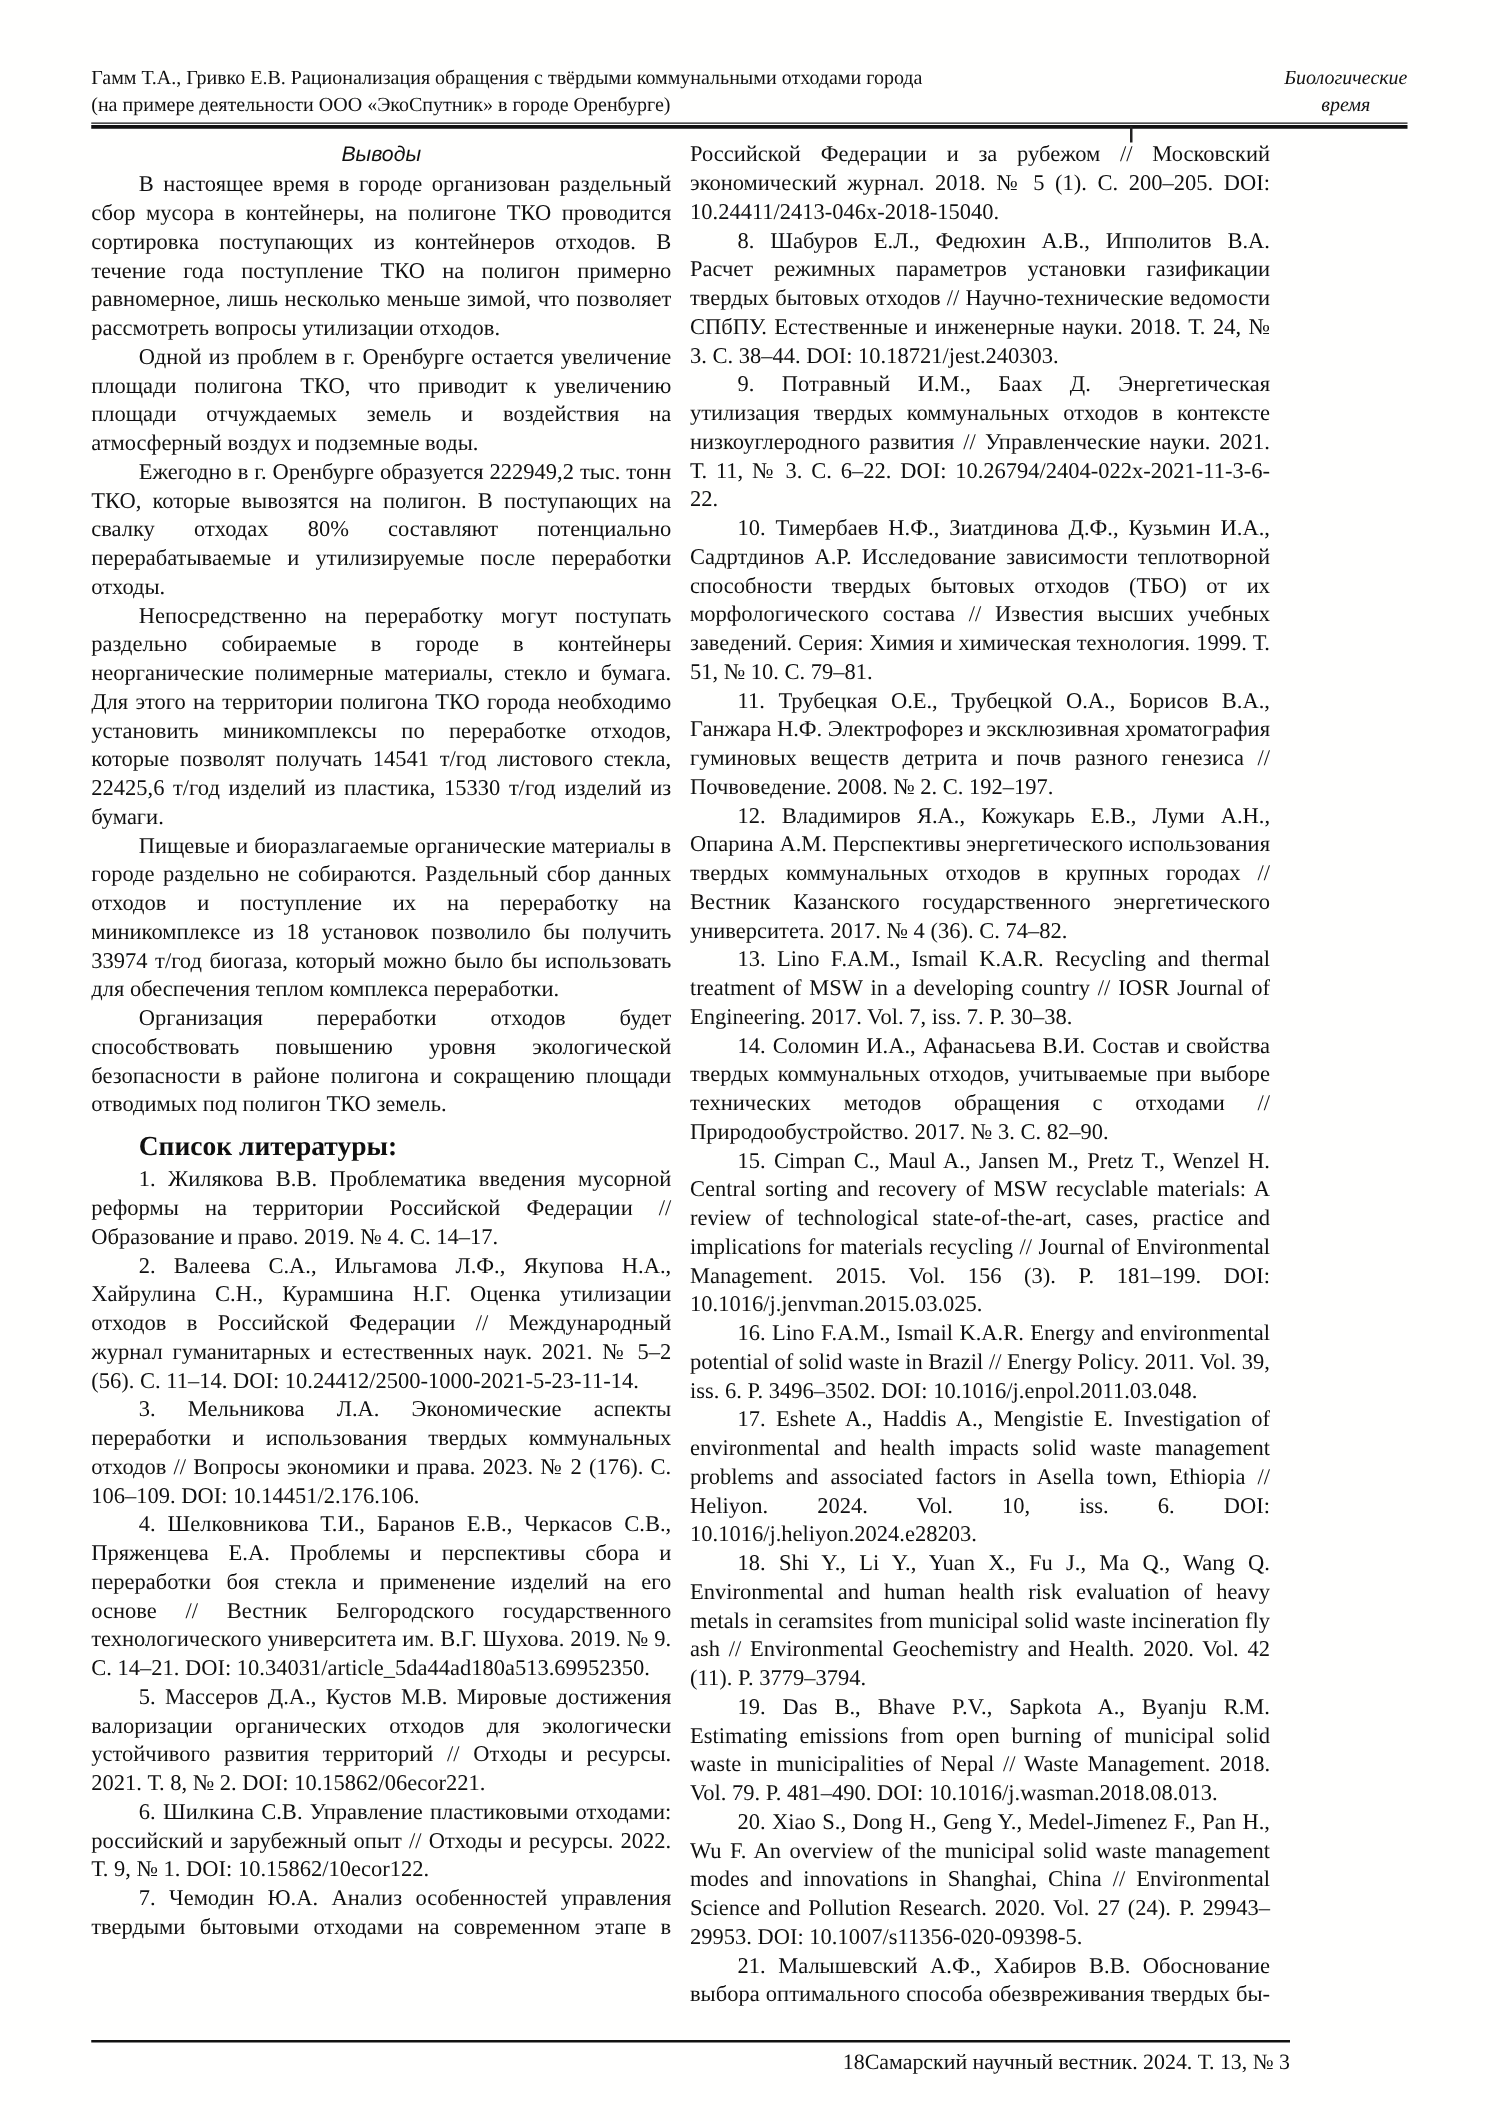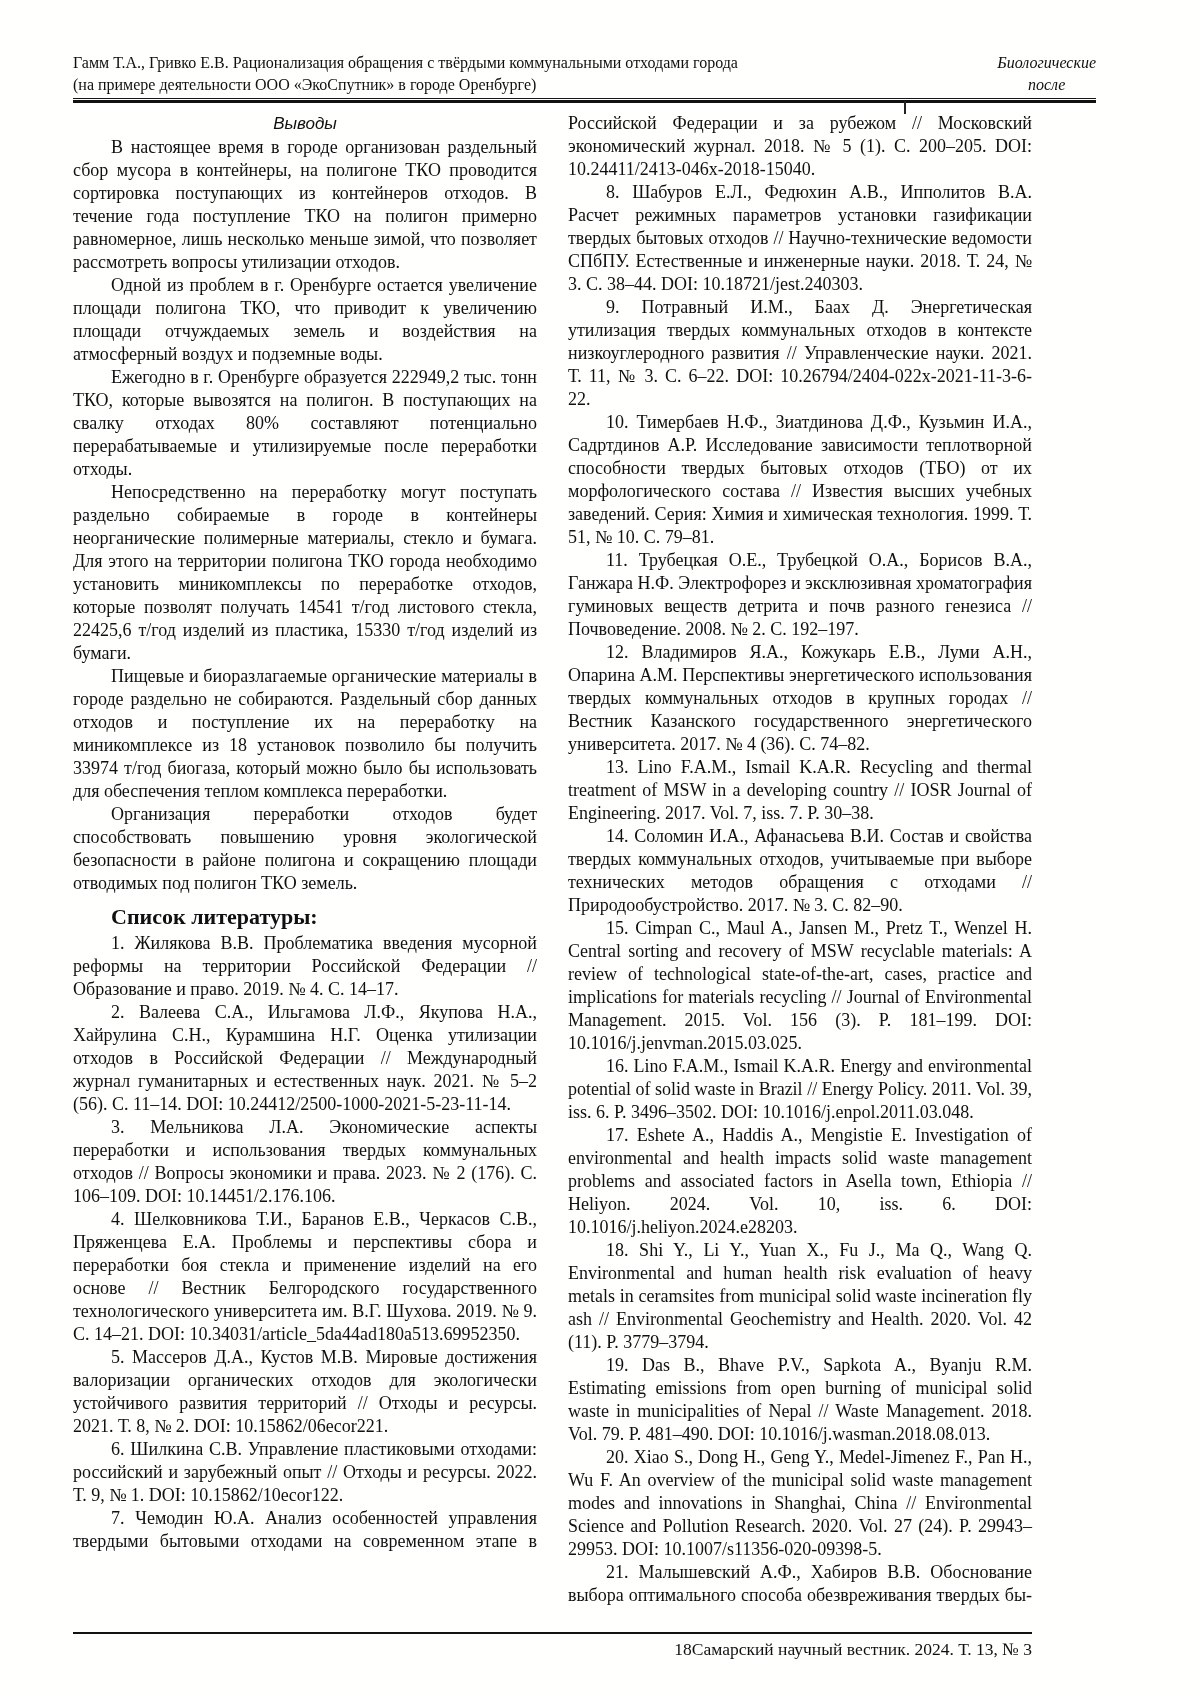--- a/index.html
+++ b/index.html
@@ -5,21 +5,21 @@
   html, body { margin: 0; padding: 0; background: #ffffff; }
   .page {
     position: relative;
     width: 1200px;
     height: 1697px;
     margin: 0 auto;
     background: #fffffe;
     color: #101010;
     font-family: "Liberation Serif", "DejaVu Serif", serif;
     box-sizing: border-box;
-    padding: 52px 104px 0 73px;
+    padding: 52px 74px 0 73px;
     overflow: hidden;
   }
   
   .page-header {
     display: flex;
     justify-content: space-between;
     align-items: flex-end;
     font-size: 16px;
     line-height: 22px;
   }
@@ -36,21 +36,21 @@
     position: absolute;
     left: 904px;
     top: 101px;
     width: 2px;
     height: 13px;
     background: #222222;
   }
   
   .columns {
     display: flex;
-    gap: 31px;
+    gap: 15px;
     margin-top: 9px;
     height: 1512px;
     overflow: hidden;
   }
   .col {
     width: 464px;
     font-size: 18px;
     line-height: 23px;
     text-align: justify;
     overflow-wrap: break-word;
@@ -96,21 +96,21 @@
 
 <div class="page">
 
   <header class="page-header">
     <div class="header-title">
       <div>Гамм Т.А., Гривко Е.В. Рационализация обращения с твёрдыми коммунальными отходами города</div>
       <div>(на примере деятельности ООО «ЭкоСпутник» в городе Оренбурге)</div>
     </div>
     <div class="header-rubric">
       <div>Биологические</div>
-      <div>после</div>
+      <div>время</div>
     </div>
   </header>
 
   <div class="header-rule">
     <div class="rule-thin"></div>
     <div class="rule-thick"></div>
   </div>
   <div class="header-tick"></div>
 
   <main class="columns">

